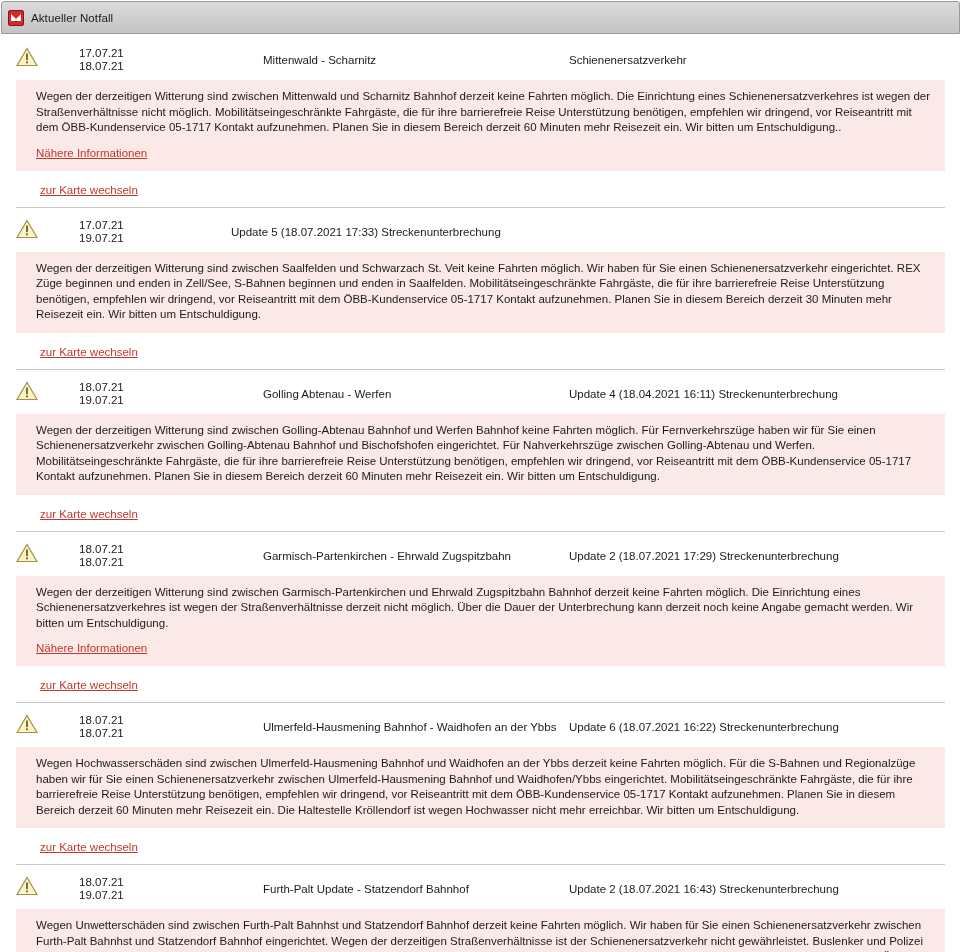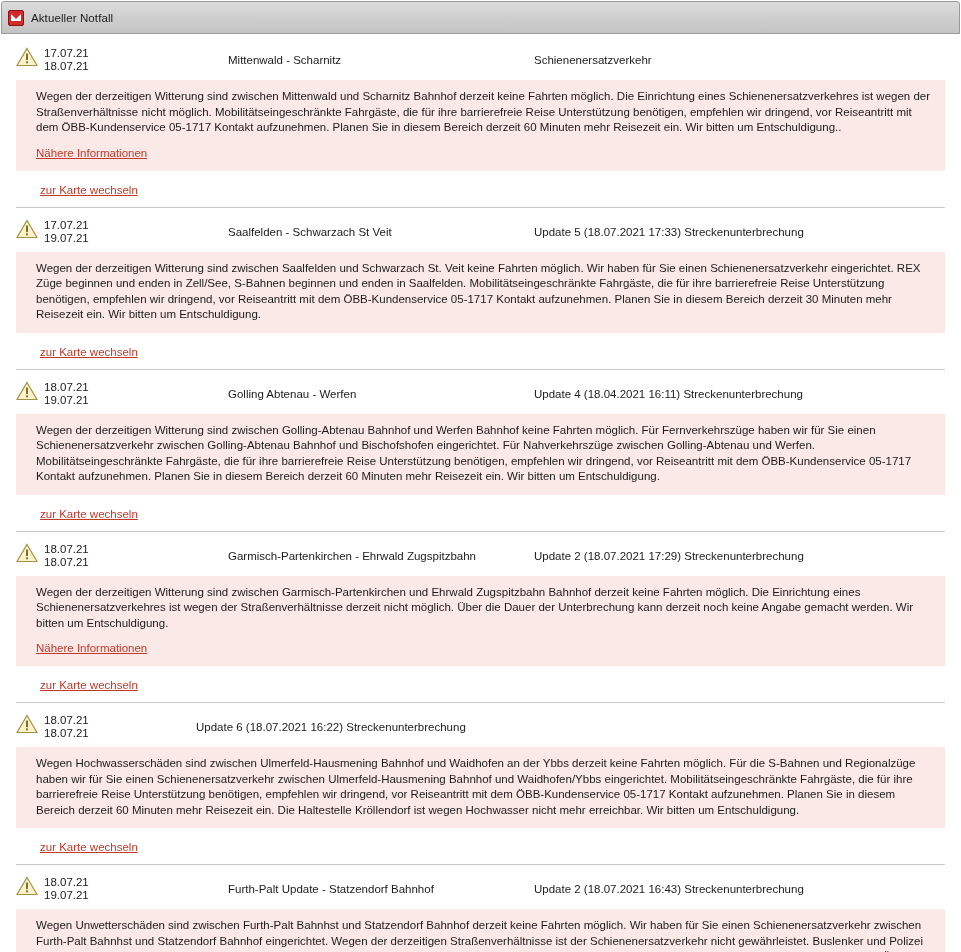--- a/index.html
+++ b/index.html
@@ -81,20 +81,21 @@
   }
   .warn-icon svg { display: block; }
 
   .dates {
     width: 152px;
     flex: none;
     font-size: 11.5px;
     line-height: 13px;
     color: #1b1b1b;
     padding-top: 1px;
+    margin-left: 35px;
   }
   .route {
     width: 306px;
     flex: none;
     font-size: 11.5px;
     color: #1b1b1b;
     padding-top: 8px;
     margin-left: 32px;
   }
   .status {
@@ -174,21 +175,20 @@
         <svg width="22" height="20" viewBox="0 0 22 20" xmlns="http://www.w3.org/2000/svg">
           <polygon points="11,1.5 21,18.5 1,18.5" fill="#fdf3c8" stroke="#a09244" stroke-width="1.2"></polygon>
           <rect x="10.1" y="6.5" width="1.8" height="6.6" fill="#6b6224"></rect>
           <rect x="10.1" y="14.4" width="1.8" height="1.9" fill="#6b6224"></rect>
         </svg>
       </div>
       <div class="dates">
         <div>17.07.21</div>
         <div>19.07.21</div>
       </div>
-      <div class="route">Saalfelden - Schwarzach St Veit</div>
       <div class="status">Update 5 (18.07.2021 17:33) Streckenunterbrechung</div>
     </div>
     <div class="detail-box">
       <div class="detail-text">Wegen der derzeitigen Witterung sind zwischen Saalfelden und Schwarzach St. Veit keine Fahrten möglich. Wir haben für Sie einen Schienenersatzverkehr eingerichtet. REX Züge beginnen und enden in Zell/See, S-Bahnen beginnen und enden in Saalfelden. Mobilitätseingeschränkte Fahrgäste, die für ihre barrierefreie Reise Unterstützung benötigen, empfehlen wir dringend, vor Reiseantritt mit dem ÖBB-Kundenservice 05-1717 Kontakt aufzunehmen. Planen Sie in diesem Bereich derzeit 30 Minuten mehr Reisezeit ein. Wir bitten um Entschuldigung.</div>
 
     </div>
     <div class="map-link-row">
       <span class="map-link">zur Karte wechseln</span>
     </div>
   </div>
@@ -249,20 +249,21 @@
         <svg width="22" height="20" viewBox="0 0 22 20" xmlns="http://www.w3.org/2000/svg">
           <polygon points="11,1.5 21,18.5 1,18.5" fill="#fdf3c8" stroke="#a09244" stroke-width="1.2"></polygon>
           <rect x="10.1" y="6.5" width="1.8" height="6.6" fill="#6b6224"></rect>
           <rect x="10.1" y="14.4" width="1.8" height="1.9" fill="#6b6224"></rect>
         </svg>
       </div>
       <div class="dates">
         <div>18.07.21</div>
         <div>18.07.21</div>
       </div>
+      <div class="route">Ulmerfeld-Hausmening Bahnhof - Waidhofen an der Ybbs</div>
       <div class="status">Update 6 (18.07.2021 16:22) Streckenunterbrechung</div>
     </div>
     <div class="detail-box">
       <div class="detail-text">Wegen Hochwasserschäden sind zwischen Ulmerfeld-Hausmening Bahnhof und Waidhofen an der Ybbs derzeit keine Fahrten möglich. Für die S-Bahnen und Regionalzüge haben wir für Sie einen Schienenersatzverkehr zwischen Ulmerfeld-Hausmening Bahnhof und Waidhofen/Ybbs eingerichtet. Mobilitätseingeschränkte Fahrgäste, die für ihre barrierefreie Reise Unterstützung benötigen, empfehlen wir dringend, vor Reiseantritt mit dem ÖBB-Kundenservice 05-1717 Kontakt aufzunehmen. Planen Sie in diesem Bereich derzeit 60 Minuten mehr Reisezeit ein. Die Haltestelle Kröllendorf ist wegen Hochwasser nicht mehr erreichbar. Wir bitten um Entschuldigung.</div>
 
     </div>
     <div class="map-link-row">
       <span class="map-link">zur Karte wechseln</span>
     </div>
   </div>

